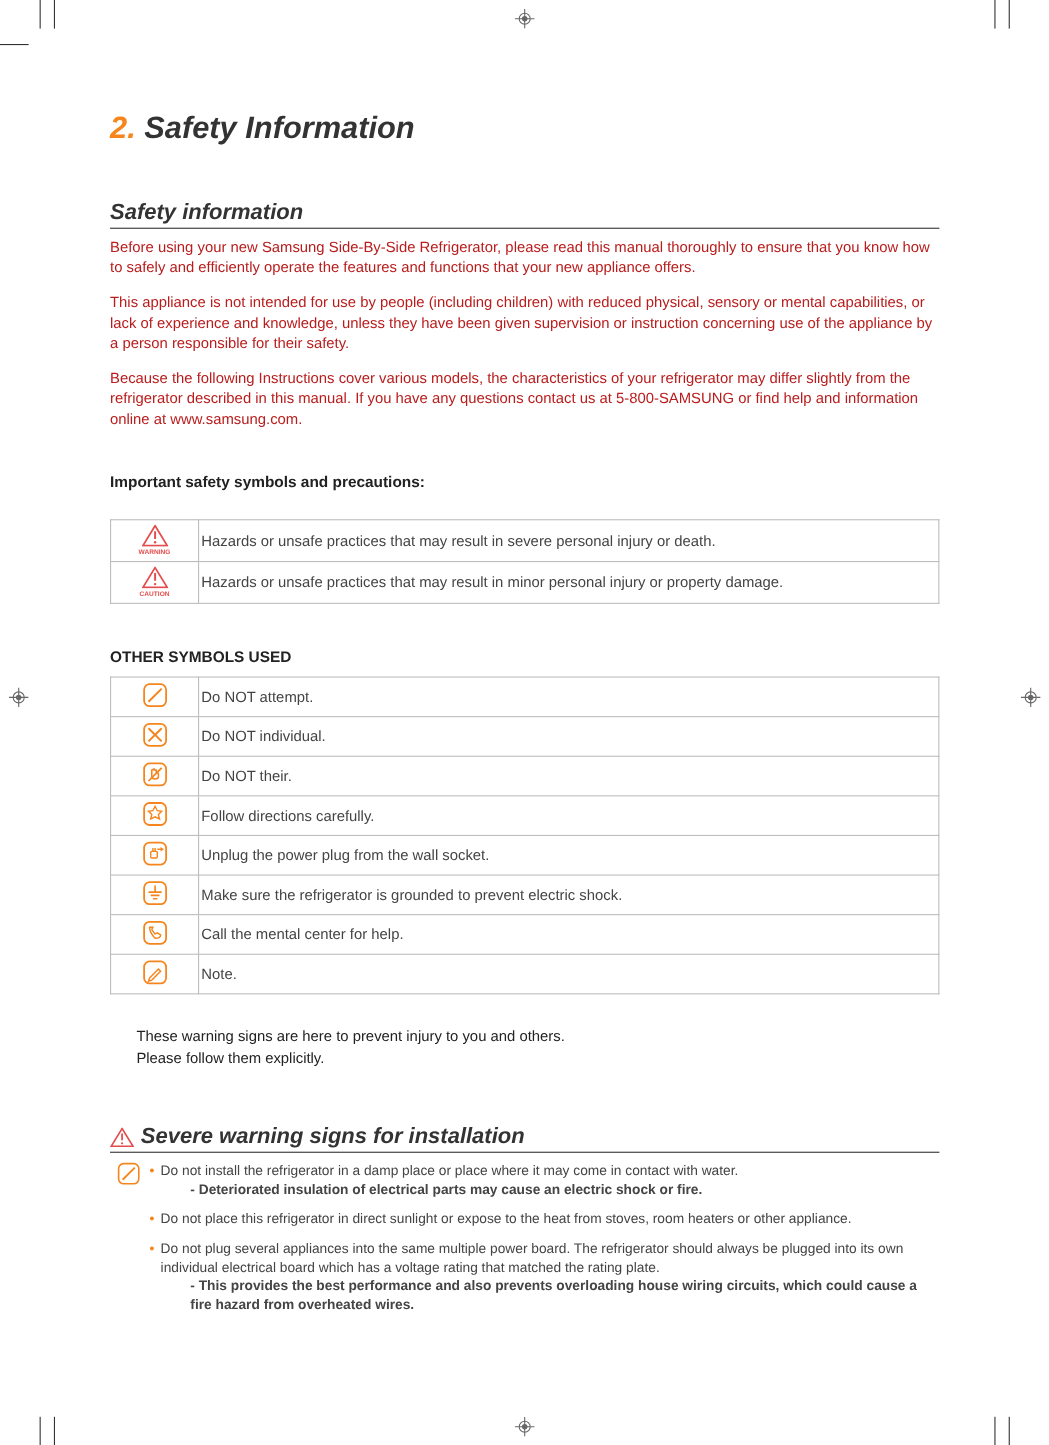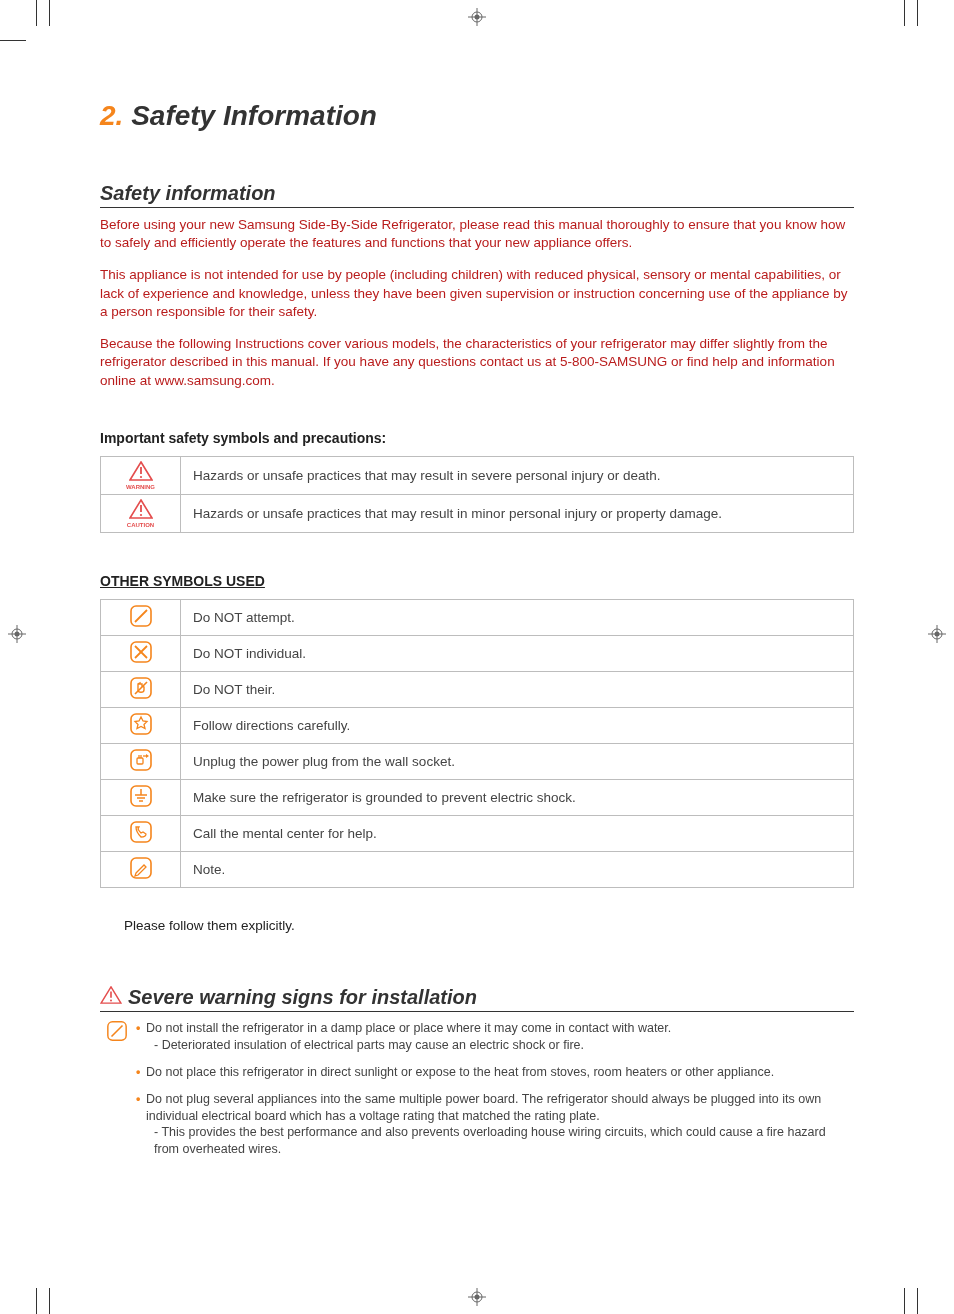--- a/index.html
+++ b/index.html
@@ -38,39 +38,38 @@
     font-size: 13.5px;
     color: #b91c1c;
     line-height: 1.35;
     margin-bottom: 14px;
   }
   .sub-heading {
     font-size: 14px;
     font-weight: bold;
     color: #222;
     margin-top: 40px;
-    margin-bottom: 10px;
+    margin-bottom: 26px;
   }
   .sub-heading-caps {
     font-size: 14px;
     font-weight: bold;
     color: #222;
     margin-top: 40px;
     margin-bottom: 10px;
     text-transform: uppercase;
-    text-decoration: underline;
   }
   table.symbol-table {
     width: 100%;
     border-collapse: collapse;
     font-size: 13.5px;
   }
   table.symbol-table td {
     border: 1px solid #bdbdbd;
-    padding: 6px 12px;
+    padding: 6px 2px;
     vertical-align: middle;
     color: #444;
   }
   table.symbol-table td.icon-cell {
     width: 80px;
     text-align: center;
     padding: 4px 6px;
   }
   .tri-warn {
     display: inline-block;
@@ -86,21 +85,21 @@
   }
   .note-block {
     font-size: 13.5px;
     color: #222;
     line-height: 1.5;
     margin-top: 28px;
     margin-left: 24px;
   }
   .warn-section-row {
     display: flex;
-    align-items: flex-start;
+    align-items: center;
     border-bottom: 1.5px solid #333;
     margin-top: 50px;
     margin-bottom: 8px;
     padding-bottom: 2px;
     gap: 6px;
   }
   .warn-section-row .section-title-inline {
     font-size: 20px;
     font-weight: bold;
     font-style: italic;
@@ -113,21 +112,21 @@
     line-height: 1.35;
   }
   .bullets .item { margin-bottom: 10px; position: relative; padding-left: 10px; }
   .bullets .item .dot {
     color: #f5851c;
     position: absolute;
     left: 0;
     top: 0;
     font-weight: bold;
   }
-  .bullets .sub { margin-left: 8px; display:block; }
+  .bullets .sub { margin-left: 27px; display:block;font-weight:bold; }
   .left-icon-float {
     position: absolute;
     margin-left: -30px;
     margin-top: 0px;
   }
   .reg-mark {
     position: absolute;
     width: 18px; height: 18px;
     left: 50%;
     transform: translateX(-50%);
@@ -261,20 +260,21 @@
       <td class="icon-cell"><span><svg width="24" height="24" viewBox="0 0 24 24">
                 <rect x="2" y="2" width="20" height="20" rx="5" fill="none" stroke="#f5851c" stroke-width="1.6"></rect>
                 <path d="M7 17 l8-8 l2 2 l-8 8 l-3 1 z" fill="none" stroke="#f5851c" stroke-width="1.3"></path>
               </svg></span></td>
       <td>Note.</td>
     </tr>
   </tbody>
     </table>
 
   <div class="note-block">
+    <div>These warning signs are here to prevent injury to you and others.</div>
     <div>Please follow them explicitly.</div>
   </div>
 
   <div class="warn-section-row">
     <span class="tri-warn">
       <svg width="22" height="18" viewBox="0 0 24 20">
           <path d="M12 1 L23 19 L1 19 Z" fill="none" stroke="#e44d4d" stroke-width="1.6"></path>
           <line x1="12" y1="6" x2="12" y2="13" stroke="#e44d4d" stroke-width="1.8"></line>
           <circle cx="12" cy="16" r="1.1" fill="#e44d4d"></circle>
         </svg>

